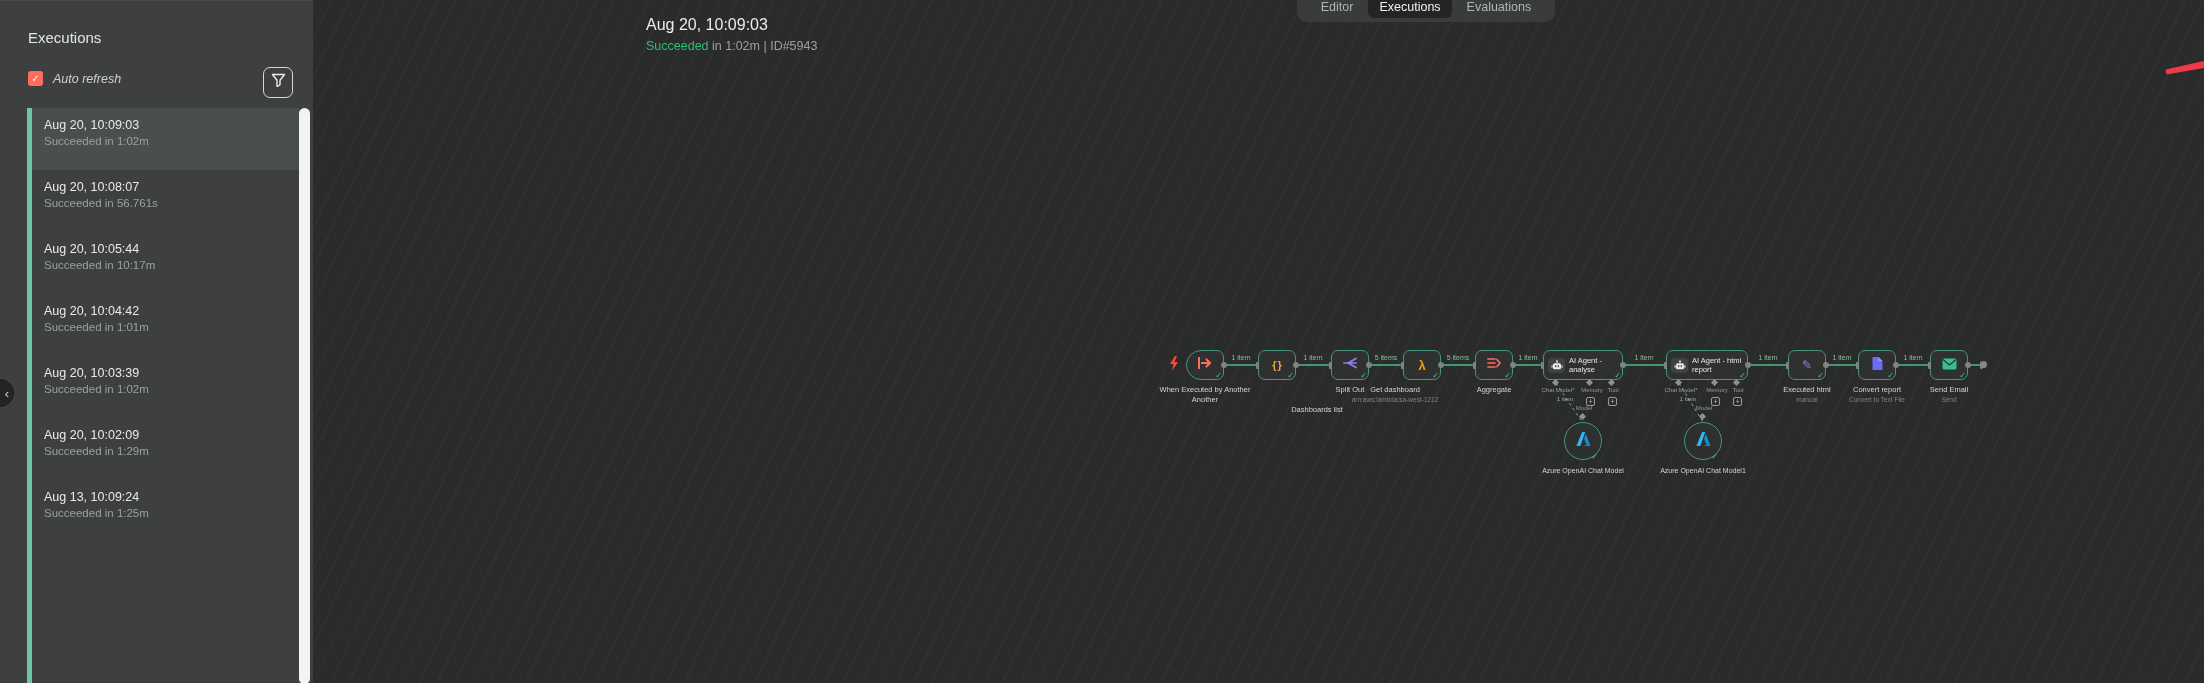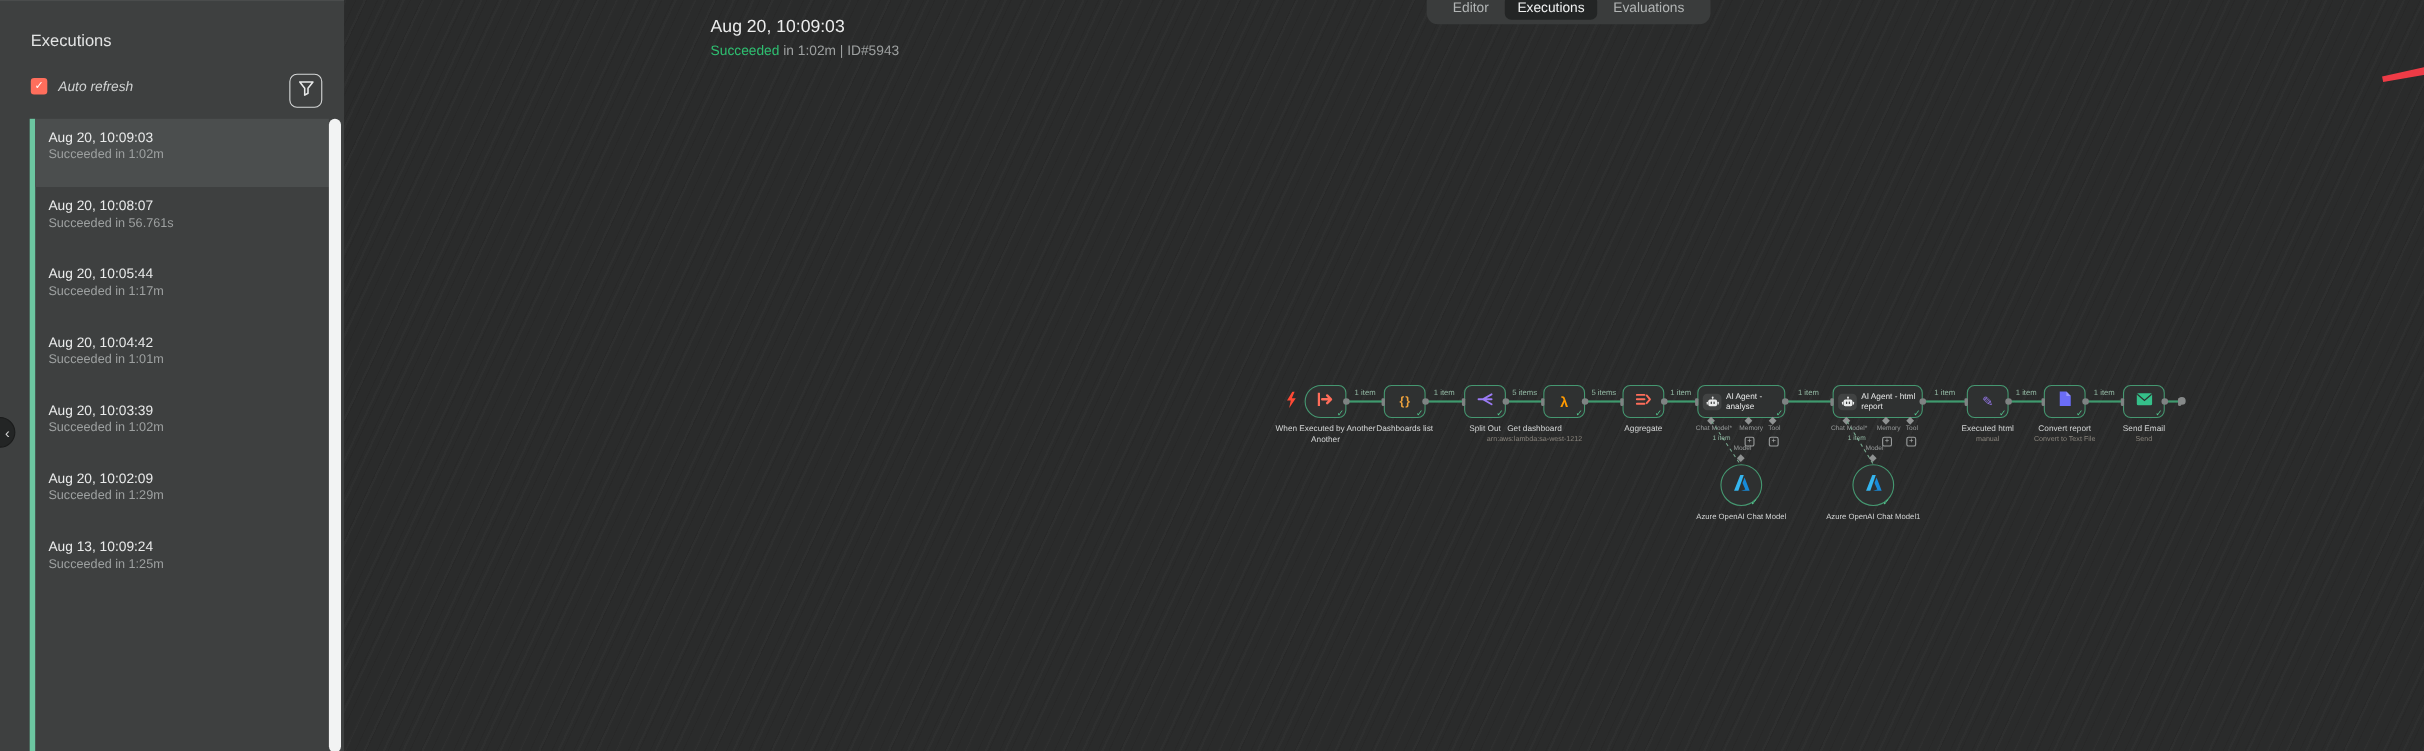--- a/index.html
+++ b/index.html
@@ -159,21 +159,21 @@
     <div class="exec-item selected">
       <div class="exec-item-title">Aug 20, 10:09:03</div>
       <div class="exec-item-sub">Succeeded in 1:02m</div>
     </div>
     <div class="exec-item">
       <div class="exec-item-title">Aug 20, 10:08:07</div>
       <div class="exec-item-sub">Succeeded in 56.761s</div>
     </div>
     <div class="exec-item">
       <div class="exec-item-title">Aug 20, 10:05:44</div>
-      <div class="exec-item-sub">Succeeded in 1:17m</div>
+      <div class="exec-item-sub">Succeeded in 10:17m</div>
     </div>
     <div class="exec-item">
       <div class="exec-item-title">Aug 20, 10:04:42</div>
       <div class="exec-item-sub">Succeeded in 1:01m</div>
     </div>
     <div class="exec-item">
       <div class="exec-item-title">Aug 20, 10:03:39</div>
       <div class="exec-item-sub">Succeeded in 1:02m</div>
     </div>
     <div class="exec-item">
@@ -220,21 +220,21 @@
         </svg>
     </span>
     <span class="check">✓</span>
   </div>
   <div class="node-label" style="left:892px;">When Executed by Another Another</div>
 
   <div class="node" style="left:945px;">
     <span class="icon-code">{ }</span>
     <span class="check">✓</span>
   </div>
-  <div class="node-label" style="left:964px;">Dashboards list</div>
+  <div class="node-label" style="left:1004px;margin-top:20px;">Dashboards list</div>
 
   <div class="node" style="left:1018px;">
     <span>
       <svg width="15" height="14" viewBox="0 0 15 14">
           <path d="M1 7h4M5 7l8-4.5M5 7h8M5 7l8 4.5" stroke="#9b7bf5" stroke-width="1.7" fill="none" stroke-linecap="round"></path>
         </svg>
     </span>
     <span class="check">✓</span>
   </div>
   <div class="node-label" style="left:1037px;">Split Out</div>

